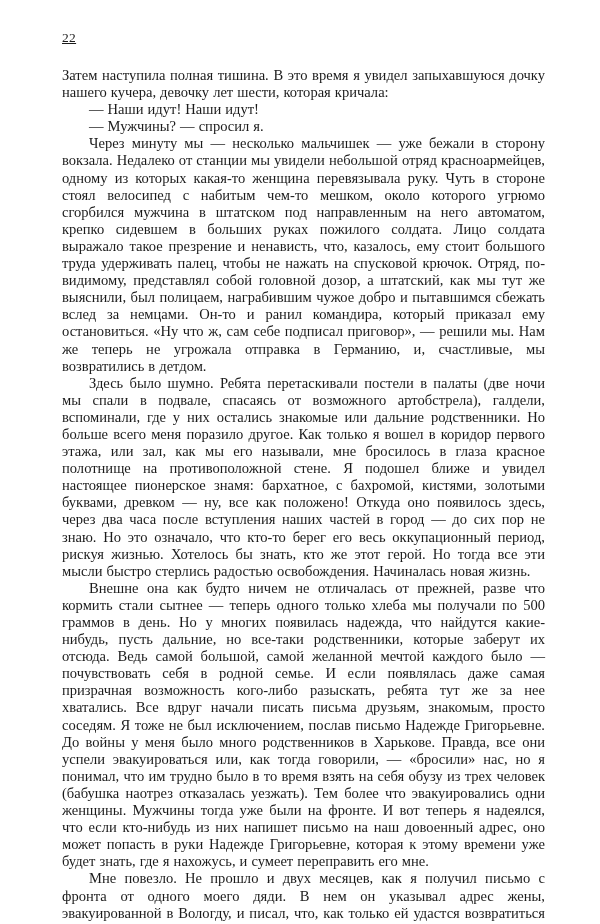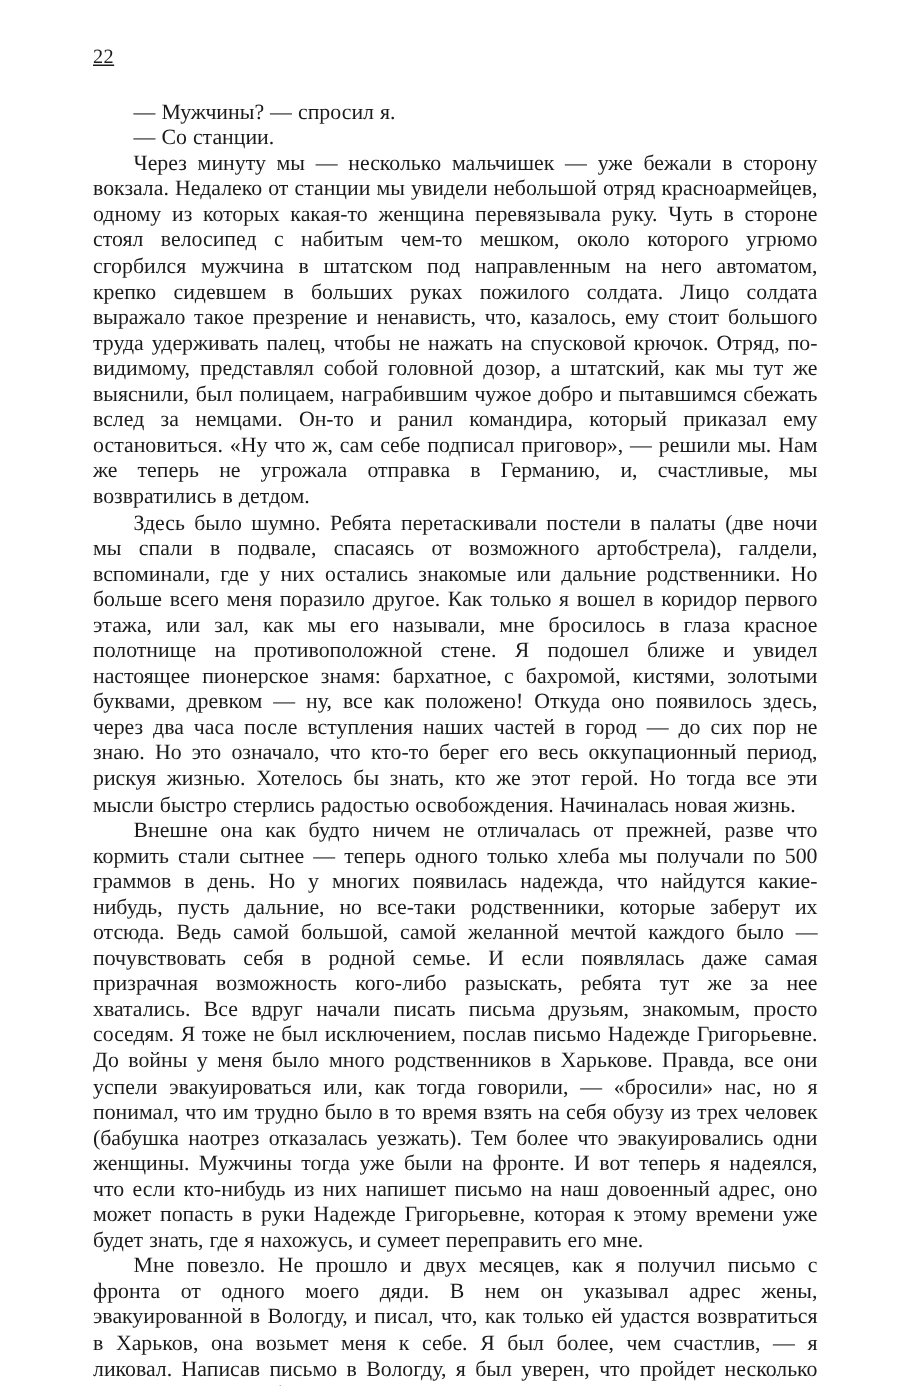--- a/index.html
+++ b/index.html
@@ -50,20 +50,21 @@
   }
 </style>
 </head>
 <body>
 
 <div class="page">
   <div class="running-head">
     <span class="page-num">22</span>
   </div>
   <div class="body-text" id="body-container">
+      <p class="para no-indent">Затем наступила полная тишина. В это время я увидел запыхавшуюся дочку нашего кучера, девочку лет шести, которая кричала:</p>
+      <p class="para">— Наши идут! Наши идут!</p>
       <p class="para">— Мужчины? — спросил я.</p>
-      <p class="para">— Со станции.</p>
       <p class="para">Через минуту мы — несколько мальчишек — уже бежали в сторону вокзала. Недалеко от станции мы увидели небольшой отряд красноармейцев, одному из которых какая-то женщина перевязывала руку. Чуть в стороне стоял велосипед с набитым чем-то мешком, около которого угрюмо сгорбился мужчина в штатском под направленным на него автоматом, крепко сидевшем в больших руках пожилого солдата. Лицо солдата выражало такое презрение и ненависть, что, казалось, ему стоит большого труда удерживать палец, чтобы не нажать на спусковой крючок. Отряд, по-видимому, представлял собой головной дозор, а штатский, как мы тут же выяснили, был полицаем, награбившим чужое добро и пытавшимся сбежать вслед за немцами. Он-то и ранил командира, который приказал ему остановиться. «Ну что ж, сам себе подписал приговор», — решили мы. Нам же теперь не угрожала отправка в Германию, и, счастливые, мы возвратились в детдом.</p>
       <p class="para">Здесь было шумно. Ребята перетаскивали постели в палаты (две ночи мы спали в подвале, спасаясь от возможного артобстрела), галдели, вспоминали, где у них остались знакомые или дальние родственники. Но больше всего меня поразило другое. Как только я вошел в коридор первого этажа, или зал, как мы его называли, мне бросилось в глаза красное полотнище на противоположной стене. Я подошел ближе и увидел настоящее пионерское знамя: бархатное, с бахромой, кистями, золотыми буквами, древком — ну, все как положено! Откуда оно появилось здесь, через два часа после вступления наших частей в город — до сих пор не знаю. Но это означало, что кто-то берег его весь оккупационный период, рискуя жизнью. Хотелось бы знать, кто же этот герой. Но тогда все эти мысли быстро стерлись радостью освобождения. Начиналась новая жизнь.</p>
       <p class="para">Внешне она как будто ничем не отличалась от прежней, разве что кормить стали сытнее — теперь одного только хлеба мы получали по 500 граммов в день. Но у многих появилась надежда, что найдутся какие-нибудь, пусть дальние, но все-таки родственники, которые заберут их отсюда. Ведь самой большой, самой желанной мечтой каждого было — почувствовать себя в родной семье. И если появлялась даже самая призрачная возможность кого-либо разыскать, ребята тут же за нее хватались. Все вдруг начали писать письма друзьям, знакомым, просто соседям. Я тоже не был исключением, послав письмо Надежде Григорьевне. До войны у меня было много родственников в Харькове. Правда, все они успели эвакуироваться или, как тогда говорили, — «бросили» нас, но я понимал, что им трудно было в то время взять на себя обузу из трех человек (бабушка наотрез отказалась уезжать). Тем более что эвакуировались одни женщины. Мужчины тогда уже были на фронте. И вот теперь я надеялся, что если кто-нибудь из них напишет письмо на наш довоенный адрес, оно может попасть в руки Надежде Григорьевне, которая к этому времени уже будет знать, где я нахожусь, и сумеет переправить его мне.</p>
       <p class="para">Мне повезло. Не прошло и двух месяцев, как я получил письмо с фронта от одного моего дяди. В нем он указывал адрес жены, эвакуированной в Вологду, и писал, что, как только ей удастся возвратиться в Харьков, она возьмет меня к себе. Я был более, чем счастлив, — я ликовал. Написав письмо в Вологду, я был уверен, что пройдет несколько недель и я вновь обрету семью. Однако шли месяцы, тетя с Вологды не так сразу, но все-таки перебралась в Харьков, а я по-прежнему ел детдомовскую кашу и жил так же, как те ребята, чьи попытки разыскать кого-либо оказались безуспешными. Правда, надежда еще теплилась в моей душе, но теперь я начинал понимать, что не все делается так быстро, как того бы хотелось.</p>
     </div>
 </div>
 
 </body></html>

